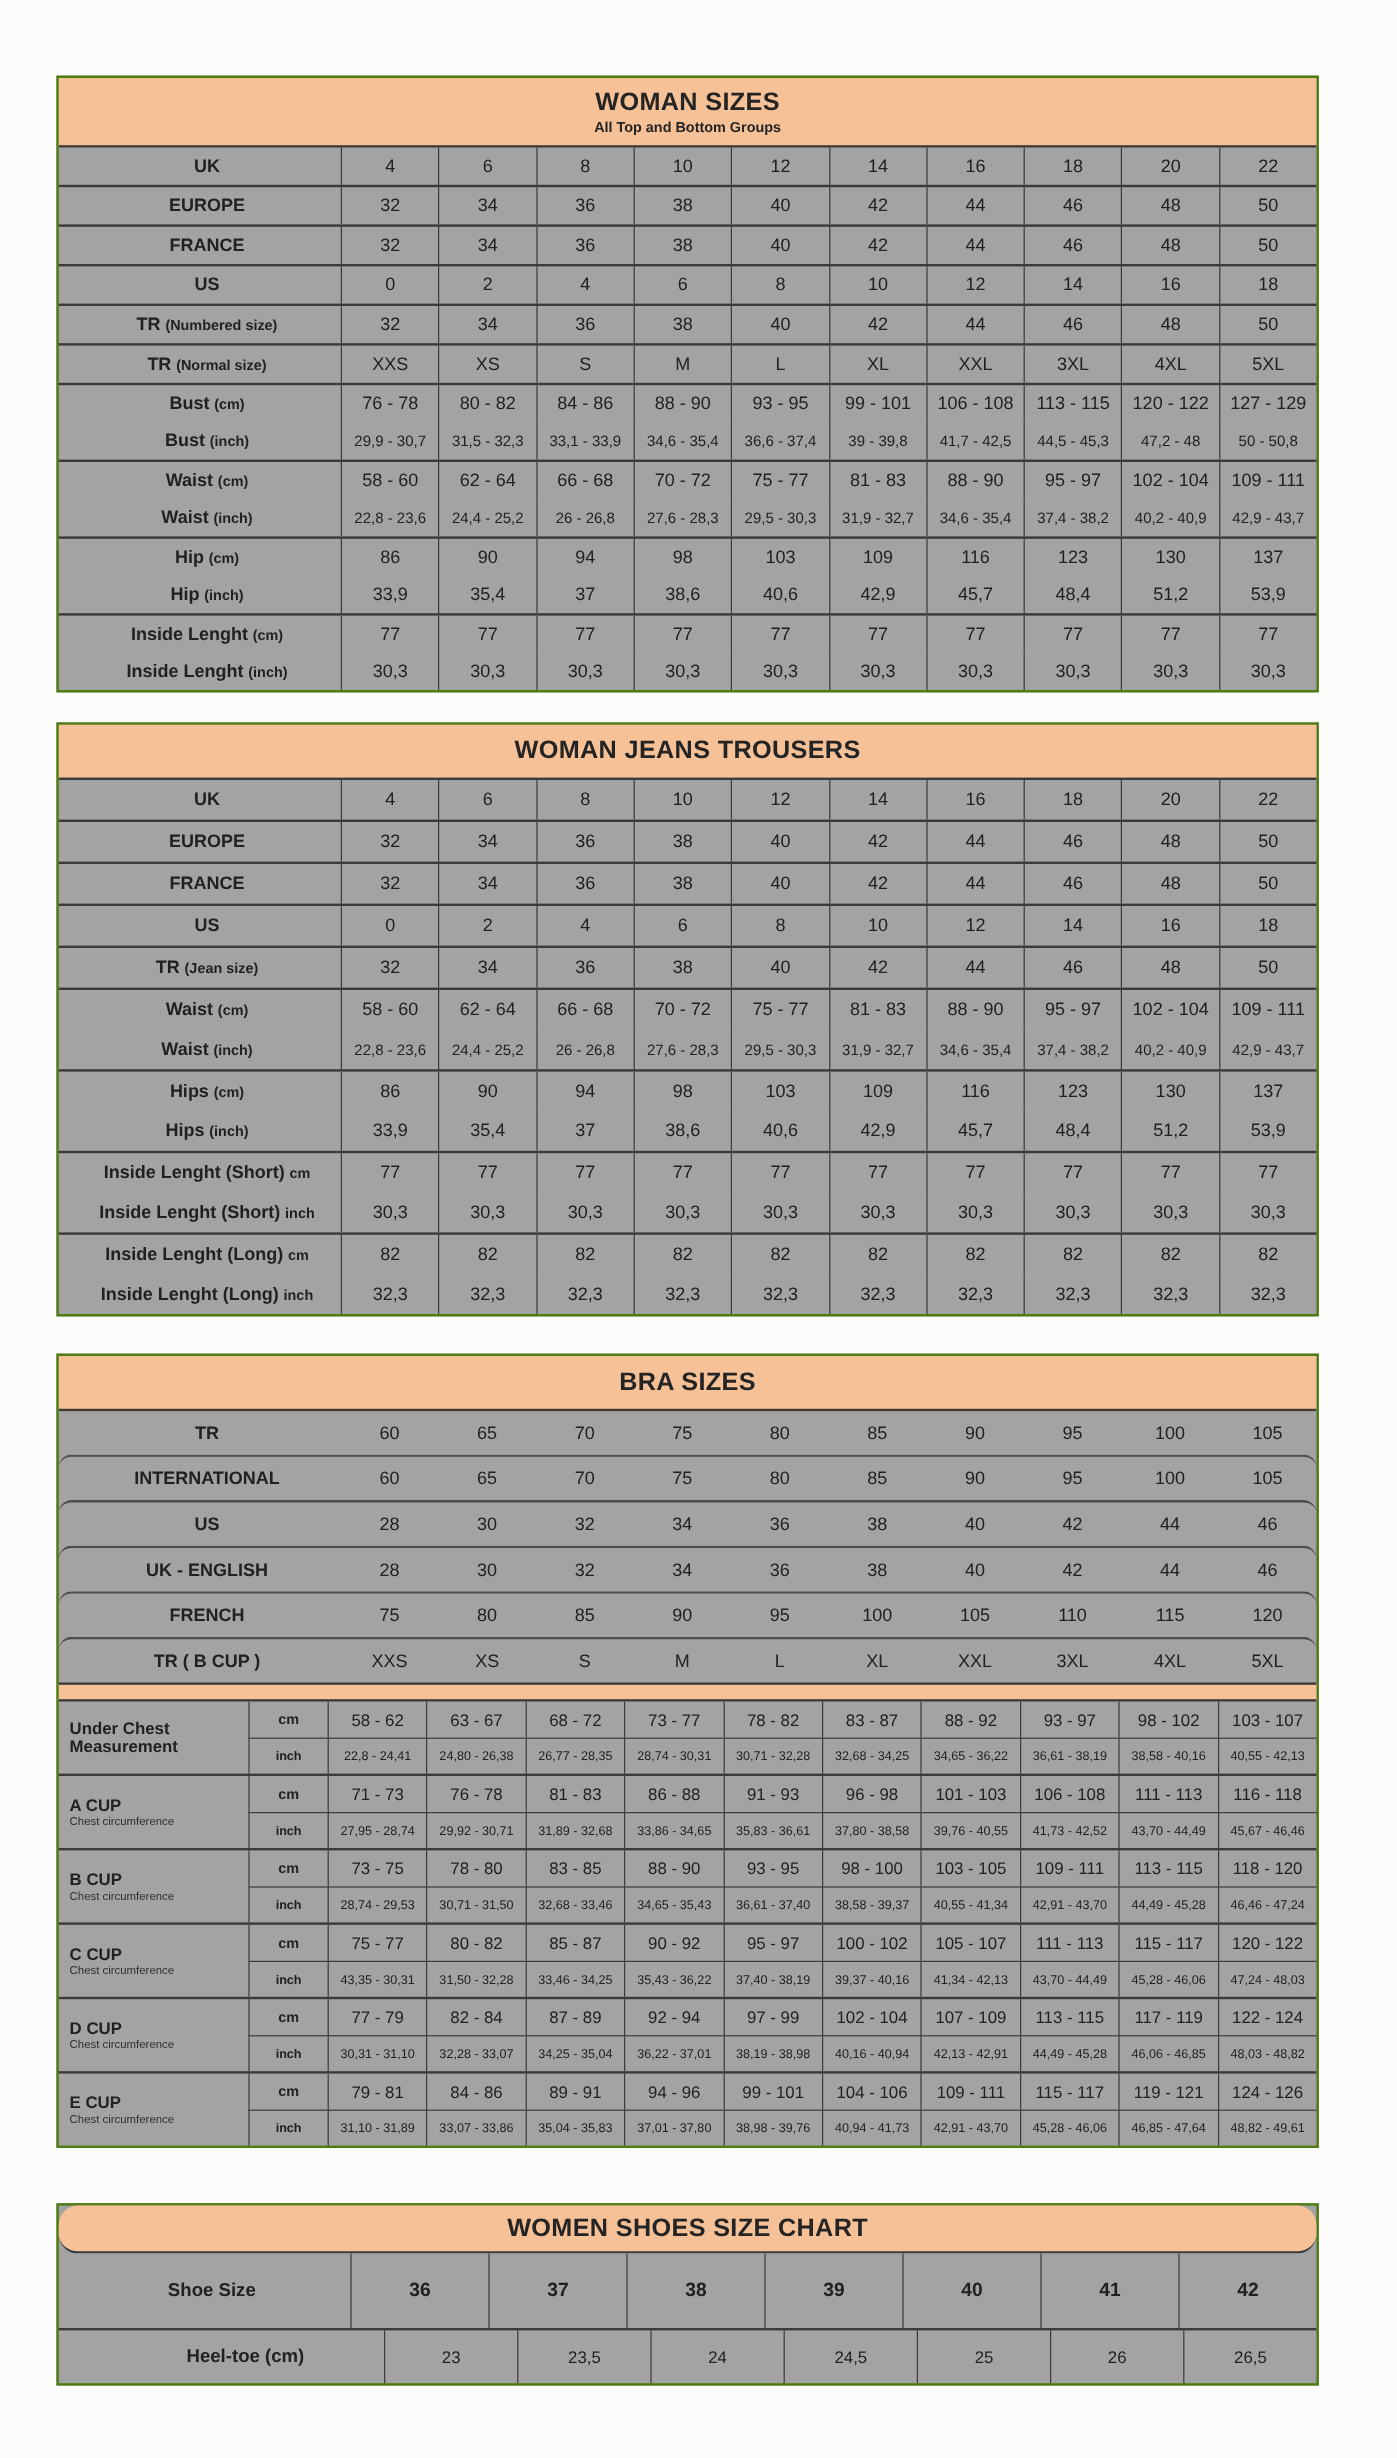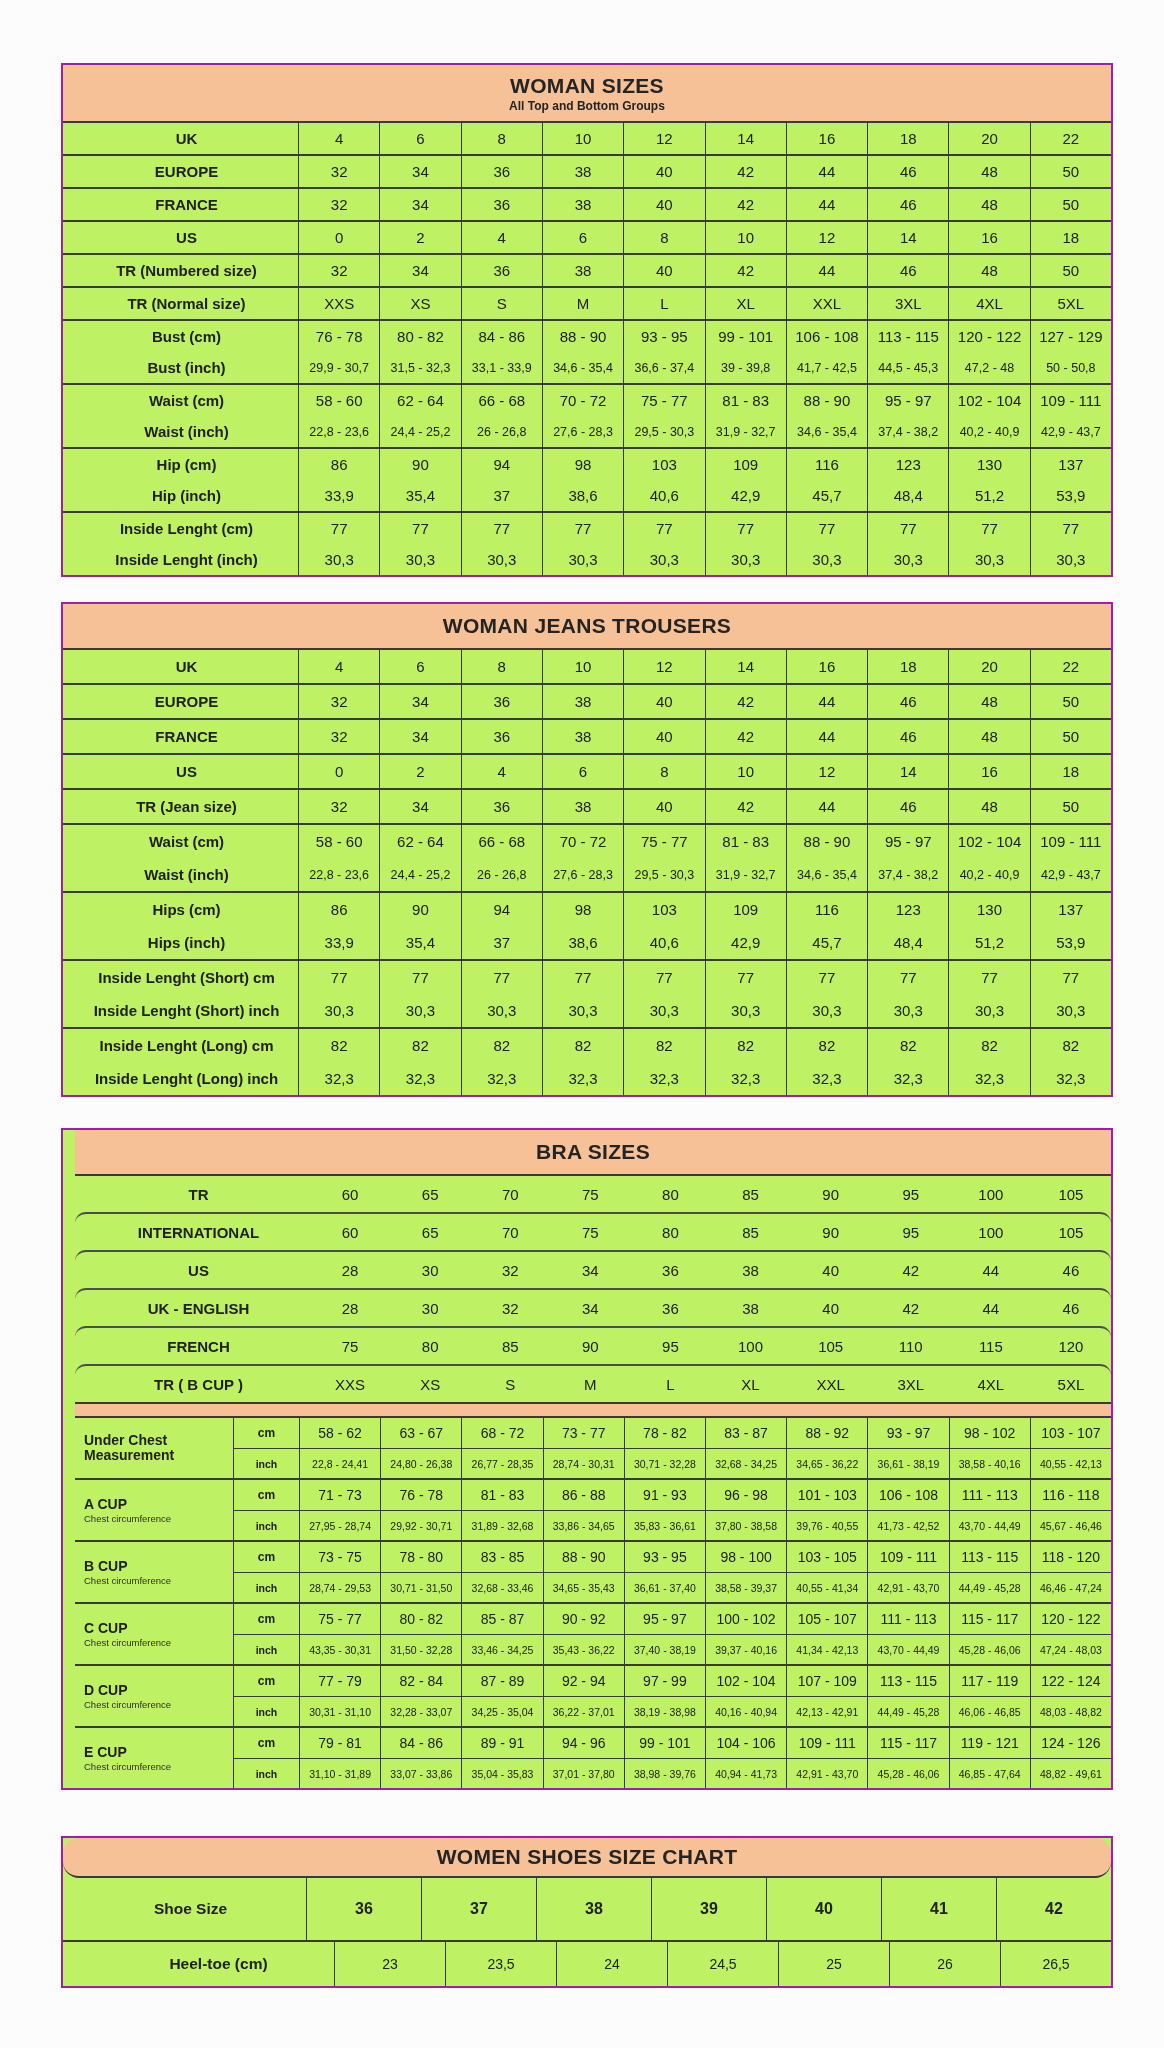--- a/index.html
+++ b/index.html
@@ -5,28 +5,28 @@
   html,body{margin:0;padding:0;}
   body{
     width:1164px;height:2048px;
     background:#fcfcfc;
     font-family:"Liberation Sans", sans-serif;
     color:#212121;
     -webkit-font-smoothing:antialiased;
   }
   .size-table{
     width:1052px;
-    margin-left:61px;
-    border:2px solid #a21caf;
-    background:#bef264;
+    margin-left:47px;
+    border:2px solid #4d7c0f;
+    background:#a3a3a3;
     box-sizing:border-box;
   }
   #table-woman-sizes{margin-top:63px;}
   #table-jeans{margin-top:25px;}
-  #table-bra{margin-top:31px;padding-left:12px;}
+  #table-bra{margin-top:31px;}
   #table-shoes{margin-top:46px;}
 
   .tbl-header{
     background:#f6c197;
     border-bottom:2px solid #3a3a3a;
     display:flex;flex-direction:column;align-items:center;justify-content:center;
     text-align:center;
   }
   #table-woman-sizes .tbl-header{height:56px;}
   #table-jeans .tbl-header,#table-bra .tbl-header{height:44px;}
@@ -46,21 +46,21 @@
   #body-jeans .trow{height:33px;}
   .cell{
     display:flex;align-items:center;justify-content:center;
     font-size:15px;
     box-sizing:border-box;
     overflow:hidden;white-space:nowrap;
   }
   .t-std .cell + .cell{border-left:1.5px solid #3a3a3a;}
   .label-cell{justify-content:center;padding-left:12px;font-weight:bold;}
   .lab-main{font-weight:bold;font-size:15px;}
-  .lab-suffix{font-weight:bold;font-size:15px;margin-left:4px;}
+  .lab-suffix{font-weight:bold;font-size:12px;margin-left:4px;}
   .trow.small .val{font-size:12.5px;}
 
   
   .t-plain .trow{
     display:grid;
     grid-template-columns:235px repeat(10,1fr);
     height:36px;
   }
   .t-plain .row-group + .row-group{border-top:2px solid #4d4d4d;border-radius:11px;}
   .t-plain .val{font-size:15px;}

